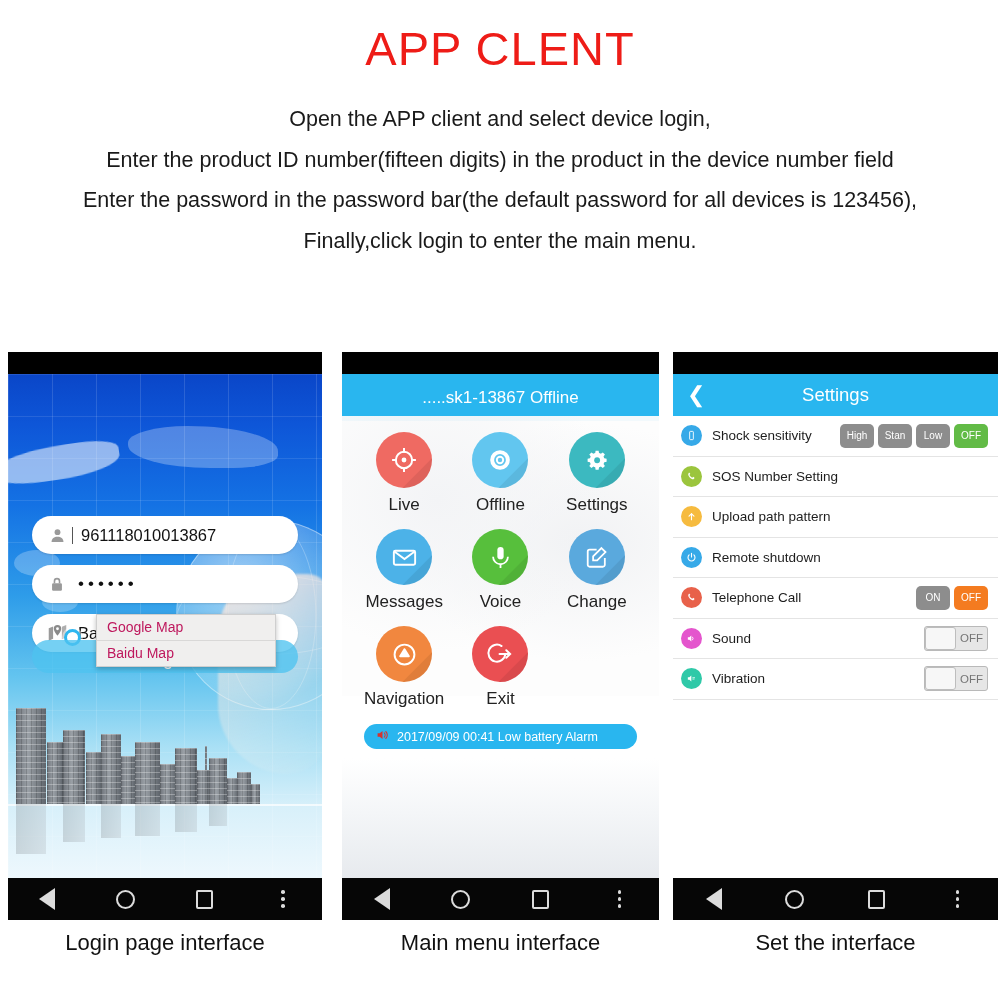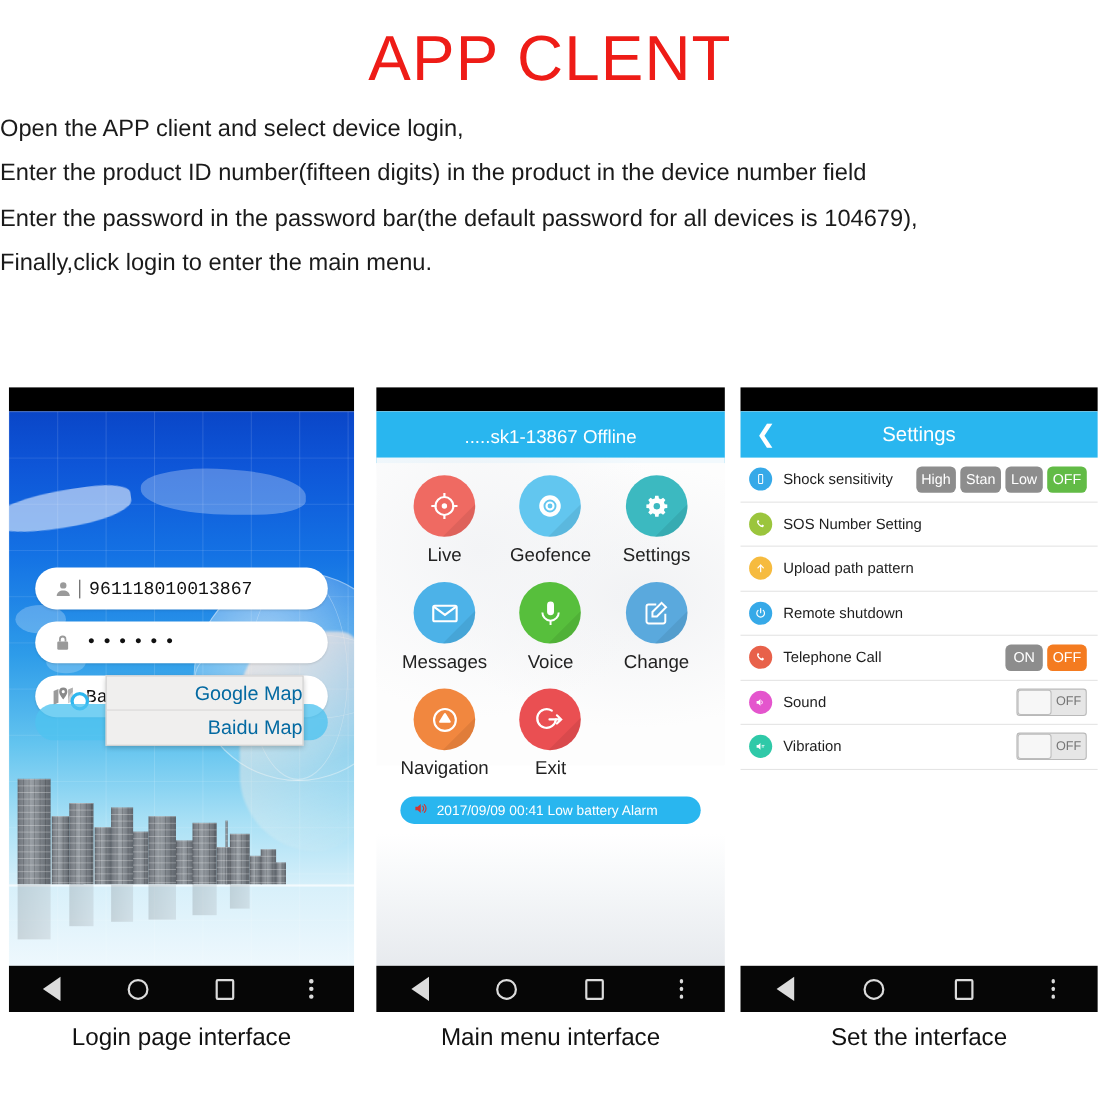--- a/index.html
+++ b/index.html
@@ -7,27 +7,27 @@
     width: 1000px; height: 1000px;
     background: #ffffff;
     font-family: "Liberation Sans", sans-serif;
     overflow: hidden;
   }
   .page { position: relative; width: 1000px; height: 1000px; background: #fff; }
 
   
   .header { padding-top: 24px; text-align: center; }
   .header h1 {
-    font-size: 58px;
+    font-size: 47px;
     font-weight: 400;
     letter-spacing: 1px;
     color: #ee1c17;
     line-height: 1.05;
   }
-  .intro { margin-top: 22px; text-align: left; }
+  .intro { margin-top: 36px; text-align: center; }
   .intro p {
     font-size: 21.5px;
     color: #1a1a1a;
     line-height: 1.0;
     margin: 0 0 19px 0;
     font-weight: 400;
     white-space: nowrap;
   }
 
   
@@ -115,35 +115,34 @@
 
   .login-fields { position: absolute; top: 142px; left: 24px; right: 24px; }
   .field {
     height: 38px; background: #fff; border-radius: 19px;
     display: flex; align-items: center;
     margin-bottom: 11px;
     padding-left: 10px;
     box-shadow: 0 1px 2px rgba(0,0,0,.12);
   }
   .field .ficon { width: 30px; display: flex; align-items: center; justify-content: center; }
-  .field .fval { font-size: 16.5px; color: #111; padding-left: 6px; font-family: Liberation Mono, monospace; }
+  .field .fval { font-size: 16.5px; color: #111; padding-left: 6px; font-family: Liberation Sans, sans-serif; }
   .field .fval.dots { letter-spacing: 4px; font-size: 17px; }
   .caret { display:inline-block; width:1px; height:17px; background:#555; vertical-align:-3px; margin-right:2px; }
 
   .dropdown {
     position: absolute; top: 240px; left: 88px; width: 180px;
     background: #f0efee;
     border: 1px solid #cfcfcf;
     box-shadow: 0 2px 5px rgba(0,0,0,.25);
     z-index: 5;
   }
   .dropdown .opt {
-    font-size: 18px; color: #0369a1; padding: 3px 0 3px 10px;
+    font-size: 14px; color: #be185d; padding: 3px 0 3px 10px;
     line-height: 1.35;
-    text-align: right;
   }
   .dropdown .opt + .opt { border-top: 1px solid #d9d8d7; }
 
   .radio-dot {
     position: absolute; top: 255px; left: 56px;
     width: 17px; height: 17px; border-radius: 50%;
     background: #fff; border: 3px solid #2fb7ef;
     box-shadow: 0 0 0 2px rgba(255,255,255,.45);
   }
   .login-btn {
@@ -261,21 +260,21 @@
   .set-row .ic {
     width: 21px; height: 21px; border-radius: 50%;
     display: flex; align-items: center; justify-content: center;
     flex: 0 0 21px;
   }
   .set-row .nm { margin-left: 10px; font-size: 13.5px; color: #1d1d1d; flex: 1; }
   .seg { display: flex; gap: 4px; align-items: center; }
   .seg .sb {
     min-width: 34px; height: 24px; border-radius: 5px;
     display: flex; align-items: center; justify-content: center;
-    color: #fff; font-size: 13px; padding: 0 5px;
+    color: #fff; font-size: 10px; padding: 0 5px;
     overflow: hidden; white-space: nowrap;
   }
   .seg .sb.green { background: #62bb46; }
   .seg .sb.orange { background: #f47b20; }
   .seg .sb.gray { background: #8d8d8d; }
 
   .section-head {
     height: 28px; background: #d2d2d2;
     display: flex; align-items: center; padding-left: 10px;
     font-size: 13px; font-weight: 700; color: #1d1d1d;
@@ -306,21 +305,21 @@
 
 <div class="page">
 
   <div class="header">
     <h1>APP CLENT</h1>
   </div>
 
   <div class="intro">
     <p>Open the APP client and select device login,</p>
     <p>Enter the product ID number(fifteen digits) in the product in the device number field</p>
-    <p>Enter the password in the password bar(the default password for all devices is 104679),</p>
+    <p>Enter the password in the password bar(the default password for all devices is 123456),</p>
     <p>Finally,click login to enter the main menu.</p>
   </div>
 
   <div class="phones">
 
     <div class="phone phone-1">
       <div class="statusbar"></div>
 
       <div class="login-bg">
         <div class="world-grid"></div>
@@ -456,21 +455,21 @@
 
           <div class="cell">
             <span class="circle" style="background:#62c6ef">
               <span class="shadow"></span>
               <svg width="28" height="28" viewBox="0 0 24 24">
                 <circle cx="12" cy="12" r="8.4" fill="#fff"></circle>
                 <circle cx="12" cy="12" r="4.3" fill="none" stroke="#62c6ef" stroke-width="1.5"></circle>
                 <circle cx="12" cy="12" r="1.9" fill="#62c6ef"></circle>
               </svg>
             </span>
-            <span class="lbl">Geofence</span>
+            <span class="lbl">Offline</span>
           </div>
 
           <div class="cell">
             <span class="circle" style="background:#3cb9c0">
               <span class="shadow"></span>
               <svg width="27" height="27" viewBox="0 0 24 24" fill="#fff">
                 <path d="M12 8.2A3.8 3.8 0 1 0 12 15.8 3.8 3.8 0 0 0 12 8.2zm0 5.9a2.1 2.1 0 1 1 0-4.2 2.1 2.1 0 0 1 0 4.2z"></path>
                 <path d="M20.2 13.4l-1.8-.4a6.6 6.6 0 0 0-.5-1.3l1-1.5-1.7-1.7-1.5 1a6.6 6.6 0 0 0-1.3-.5l-.4-1.8h-2.4l-.4 1.8a6.6 6.6 0 0 0-1.3.5l-1.5-1-1.7 1.7 1 1.5a6.6 6.6 0 0 0-.5 1.3l-1.8.4v2.4l1.8.4c.12.45.29.88.5 1.3l-1 1.5 1.7 1.7 1.5-1c.42.21.85.38 1.3.5l.4 1.8h2.4l.4-1.8c.45-.12.88-.29 1.3-.5l1.5 1 1.7-1.7-1-1.5c.21-.42.38-.85.5-1.3l1.8-.4z" opacity="0"></path>
                 <path d="M21 10.4l-2.1-.35a7 7 0 0 0-.66-1.6l1.25-1.74-1.9-1.9-1.74 1.25a7 7 0 0 0-1.6-.66L13.9 3.3h-2.7l-.35 2.1a7 7 0 0 0-1.6.66L7.51 4.81l-1.9 1.9L6.86 8.45a7 7 0 0 0-.66 1.6L4.1 10.4v2.7l2.1.35a7 7 0 0 0 .66 1.6l-1.25 1.74 1.9 1.9 1.74-1.25a7 7 0 0 0 1.6.66l.35 2.1h2.7l.35-2.1a7 7 0 0 0 1.6-.66l1.74 1.25 1.9-1.9-1.25-1.74a7 7 0 0 0 .66-1.6l2.1-.35z"></path>
                 <circle cx="12.55" cy="11.75" r="2.6" fill="#3cb9c0"></circle>

